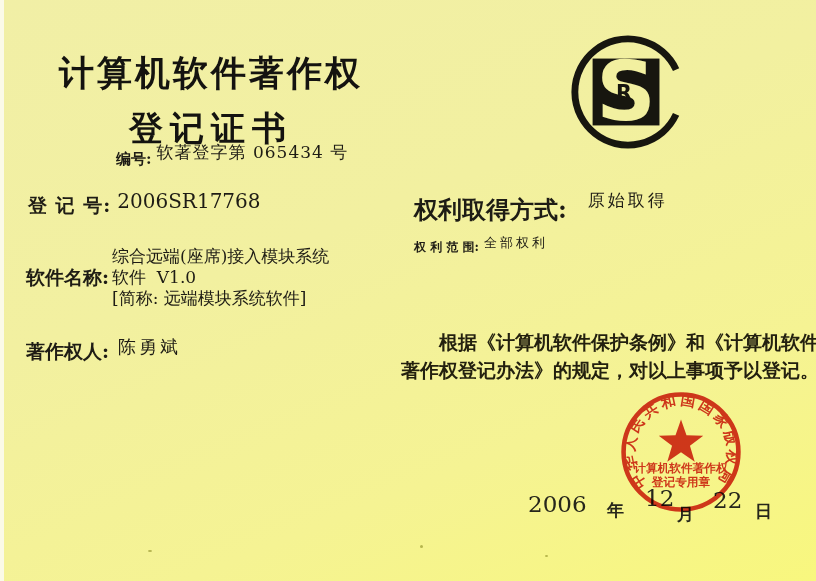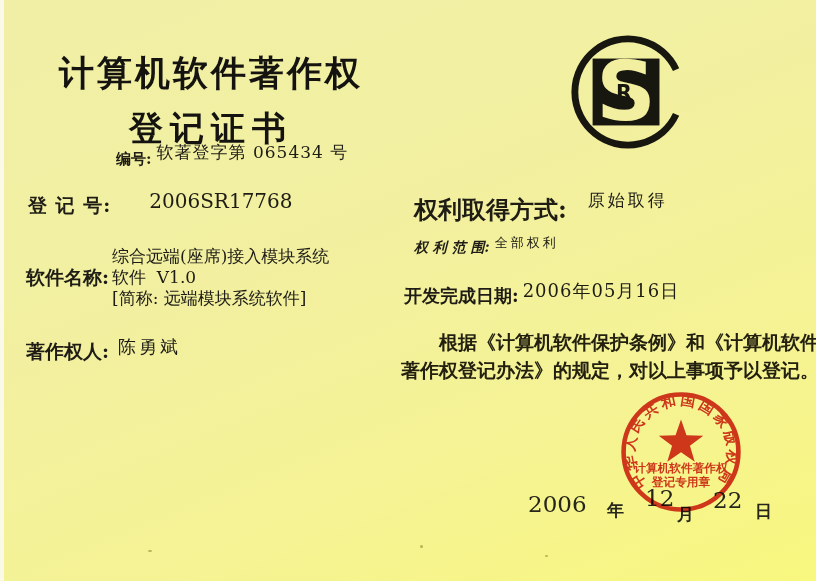--- a/index.html
+++ b/index.html
@@ -36,39 +36,39 @@
   .serial-value { font-size: 17px; margin-left: 5px; transform: translateY(-5px); letter-spacing: 1px; white-space: pre; }
 
   
   .logo { position: absolute; left: 568px; top: 33px; width: 120px; height: 118px; }
 
   
   .field { position: absolute; display: flex; align-items: flex-start; }
   .field .label { font-weight: bold; white-space: pre; }
   .field .value { white-space: pre; }
 
-  .f-regno { left: 28px; top: 193px; gap: 32px; }
+  .f-regno { left: 28px; top: 193px; }
   .f-regno .label { font-size: 19px; letter-spacing: 1px; }
   .f-regno .value { font-size: 20px; margin-left: 6px; transform: translateY(-4px); }
 
   .f-swname { left: 26px; top: 246px; align-items: center; }
   .f-swname .label { font-size: 19px; }
   .f-swname .values { margin-left: 3px; font-size: 17px; line-height: 21px; }
   .f-swname .values div { white-space: pre; }
 
   .f-author { left: 26px; top: 339px; }
   .f-author .label { font-size: 19px; }
   .f-author .value { font-size: 18px; margin-left: 9px; transform: translateY(-4px); letter-spacing: 3px; }
 
   .f-acq { left: 414px; top: 194px; }
   .f-acq .label { font-size: 24px; }
   .f-acq .value { font-size: 17px; margin-left: 21px; transform: translateY(-5px); letter-spacing: 3px; }
 
   .f-scope { left: 414px; top: 239px; }
-  .f-scope .label { font-size: 14px; font-style: italic; }
+  .f-scope .label { font-size: 12px; }
   .f-scope .value { font-size: 13px; margin-left: 5px; transform: translateY(-5px); letter-spacing: 3px; }
 
   .f-devdate { left: 404px; top: 284px; }
   .f-devdate .label { font-size: 18px; }
   .f-devdate .value { font-size: 18px; margin-left: 4px; transform: translateY(-5px); letter-spacing: 1px; }
 
   
   .statement {
     position: absolute; left: 401px; top: 329px; width: 400px;
     font-size: 19px; font-weight: bold; line-height: 27.5px;
@@ -144,24 +144,20 @@
   <div class="field f-acq">
     <span class="label">权利取得方式:</span>
     <span class="value">原始取得</span>
   </div>
 
   <div class="field f-scope">
     <span class="label">权 利 范 围:</span>
     <span class="value">全部权利</span>
   </div>
 
-  <div class="field f-devdate">
-    <span class="label">开发完成日期:</span>
-    <span class="value">2006年05月16日</span>
-  </div>
 
   <div class="statement">
     <div class="l1">根据《计算机软件保护条例》和《计算机软件</div>
     <div class="l2">著作权登记办法》的规定，对以上事项予以登记。</div>
   </div>
 
   <svg class="seal" viewBox="0 0 120 122">
     <circle cx="60" cy="61" r="56.5" fill="none" stroke="#d3281c" stroke-width="4.5"></circle>
     <path id="ringPath" d="M 27.5,93.5 A 46 46 0 1 1 92.5,93.5" fill="none" stroke="none"></path>
     <text font-family="DejaVu Sans, sans-serif" font-size="14.5" font-weight="bold" fill="#d3281c" letter-spacing="3.2">

